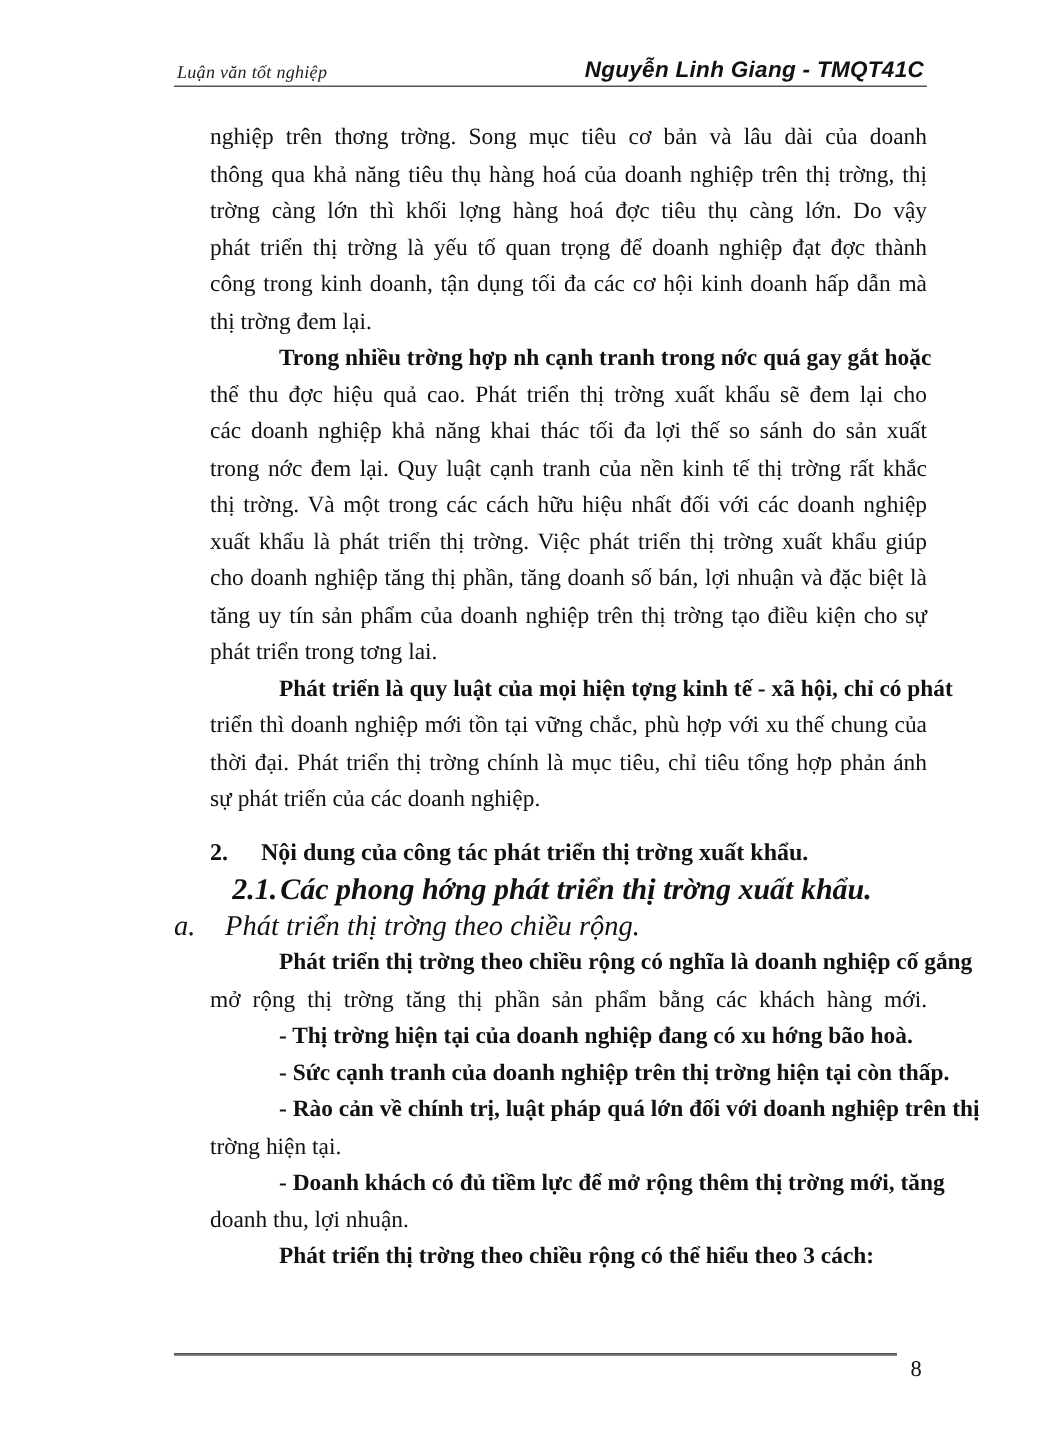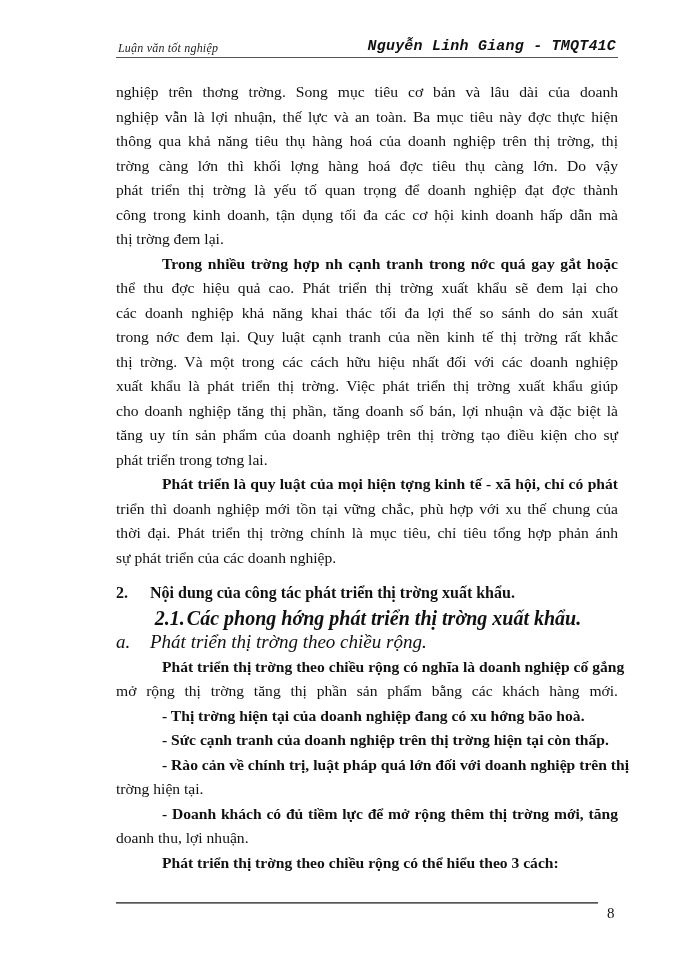--- a/index.html
+++ b/index.html
@@ -1,45 +1,44 @@
 <!DOCTYPE html>
 <html><head>
 <meta charset="utf-8">
 <style>
   html, body { margin:0; padding:0; background:#ffffff; }
   body { width:700px; height:960px; position:relative; overflow:hidden; font-family:"Liberation Serif", "DejaVu Serif", serif; color:#111; }
   .header { position:absolute; left:116px; top:41px; width:502px; height:16px; border-bottom:1px solid #555; }
   .header-left { position:absolute; left:2px; top:0; font-style:italic; font-size:12px; color:#222; letter-spacing:0.2px; }
-  .header-right { position:absolute; right:2px; top:-3px; font-style:italic; font-weight:bold; font-size:15px; color:#111; font-family:Liberation Mono, monospace; letter-spacing:0.2px; }
+  .header-right { position:absolute; right:2px; top:-3px; font-style:italic; font-weight:bold; font-size:15px; color:#111; font-family:Liberation Sans, sans-serif; letter-spacing:0.2px; }
   .body { position:absolute; left:116px; top:80px; width:502px; font-size:15.6px; line-height:24.5px; }
-  .line { white-space:nowrap; height:24.5px; text-align:justify; text-align-last:justify; }
+  .line { white-space:nowrap; height:24.5px; text-align:justify; text-align-last:justify;margin-left:24px; }
   .line.last { text-align-last:left; }
   .line.indent { padding-left:46px;font-weight:bold; }
-  .h2 { font-weight:bold; font-size:16px; white-space:nowrap; height:24.5px; margin-top:11px; }
+  .h2 { font-weight:bold; font-size:16px; white-space:nowrap; height:24.5px; margin-top:11px;margin-left:24px; }
   .h2 .num { display:inline-block; width:34px; }
   .h3 { font-weight:bold; font-style:italic; font-size:20px; white-space:nowrap; height:24.5px;text-align:center; }
   .h3 .num { display:inline-block; width:34px; }
   .h4 { font-style:italic; font-size:19px; white-space:nowrap; height:24.5px; }
   .h4 .num { display:inline-block; width:34px; }
   .footer-rule { position:absolute; left:116px; top:902px; width:482px; height:1px; background:#555; border-bottom:1px solid #888; }
   .page-num { position:absolute; left:607px; top:905px; font-size:15px; }
 </style>
 </head>
 <body>
 
 <div class="header">
   <span class="header-left">Luận văn  tốt nghiệp</span>
   <span class="header-right">Nguyễn Linh Giang - TMQT41C</span>
 </div>
 
 <div class="body">
 
   <div>
     <div class="line">nghiệp trên thơng   trờng.  Song mục tiêu cơ bản và lâu dài của doanh</div>
-    <div class="line">nghiệp vẫn là lợi nhuận, thế lực và an toàn. Ba mục tiêu này đợc   thực hiện</div>
     <div class="line">thông qua khả năng tiêu thụ hàng hoá của doanh nghiệp trên thị trờng,   thị</div>
     <div class="line">trờng   càng lớn thì khối lợng   hàng hoá đợc   tiêu thụ càng lớn. Do vậy</div>
     <div class="line">phát triển thị trờng   là yếu tố quan trọng để doanh nghiệp đạt đợc   thành</div>
     <div class="line">công trong kinh doanh, tận dụng tối đa các cơ hội kinh doanh hấp dẫn mà</div>
     <div class="line last">thị trờng   đem lại.</div>
   </div>
 
   <div>
     <div class="line indent">Trong nhiều trờng   hợp nh   cạnh tranh trong nớc   quá gay gắt hoặc</div>
     <div class="line">thể thu đợc   hiệu quả cao. Phát triển thị trờng   xuất khẩu sẽ đem lại cho</div>

